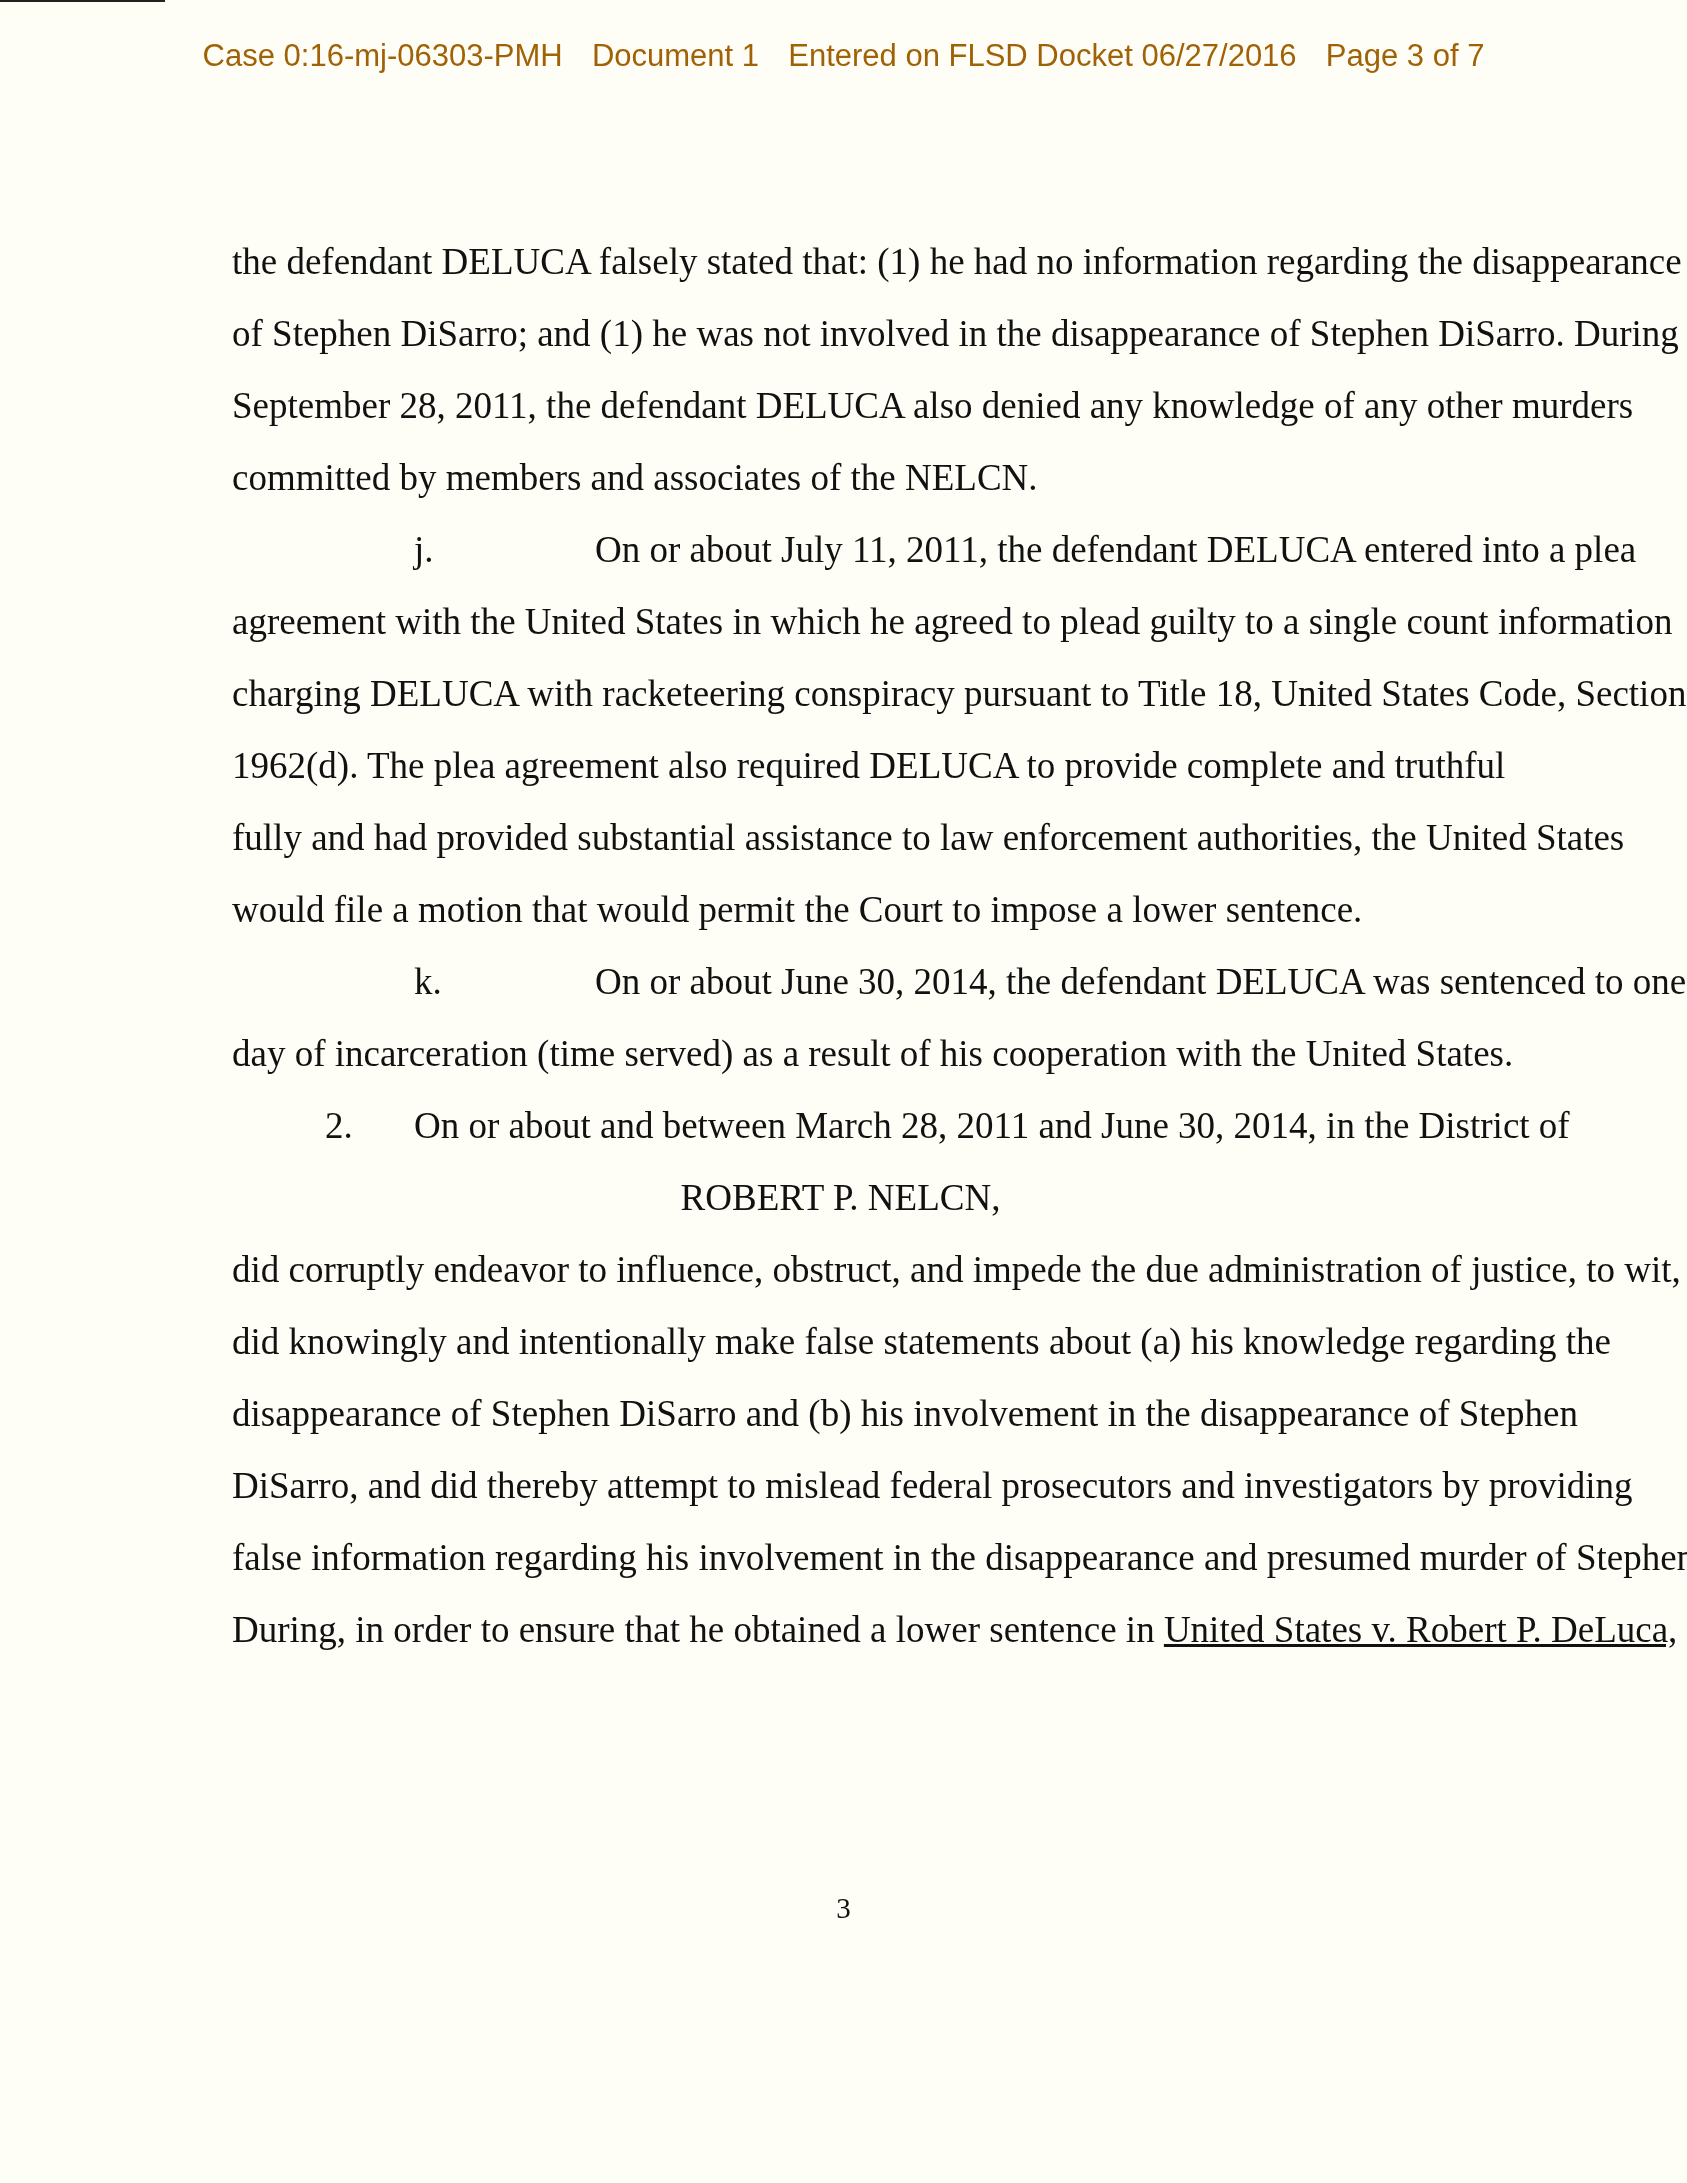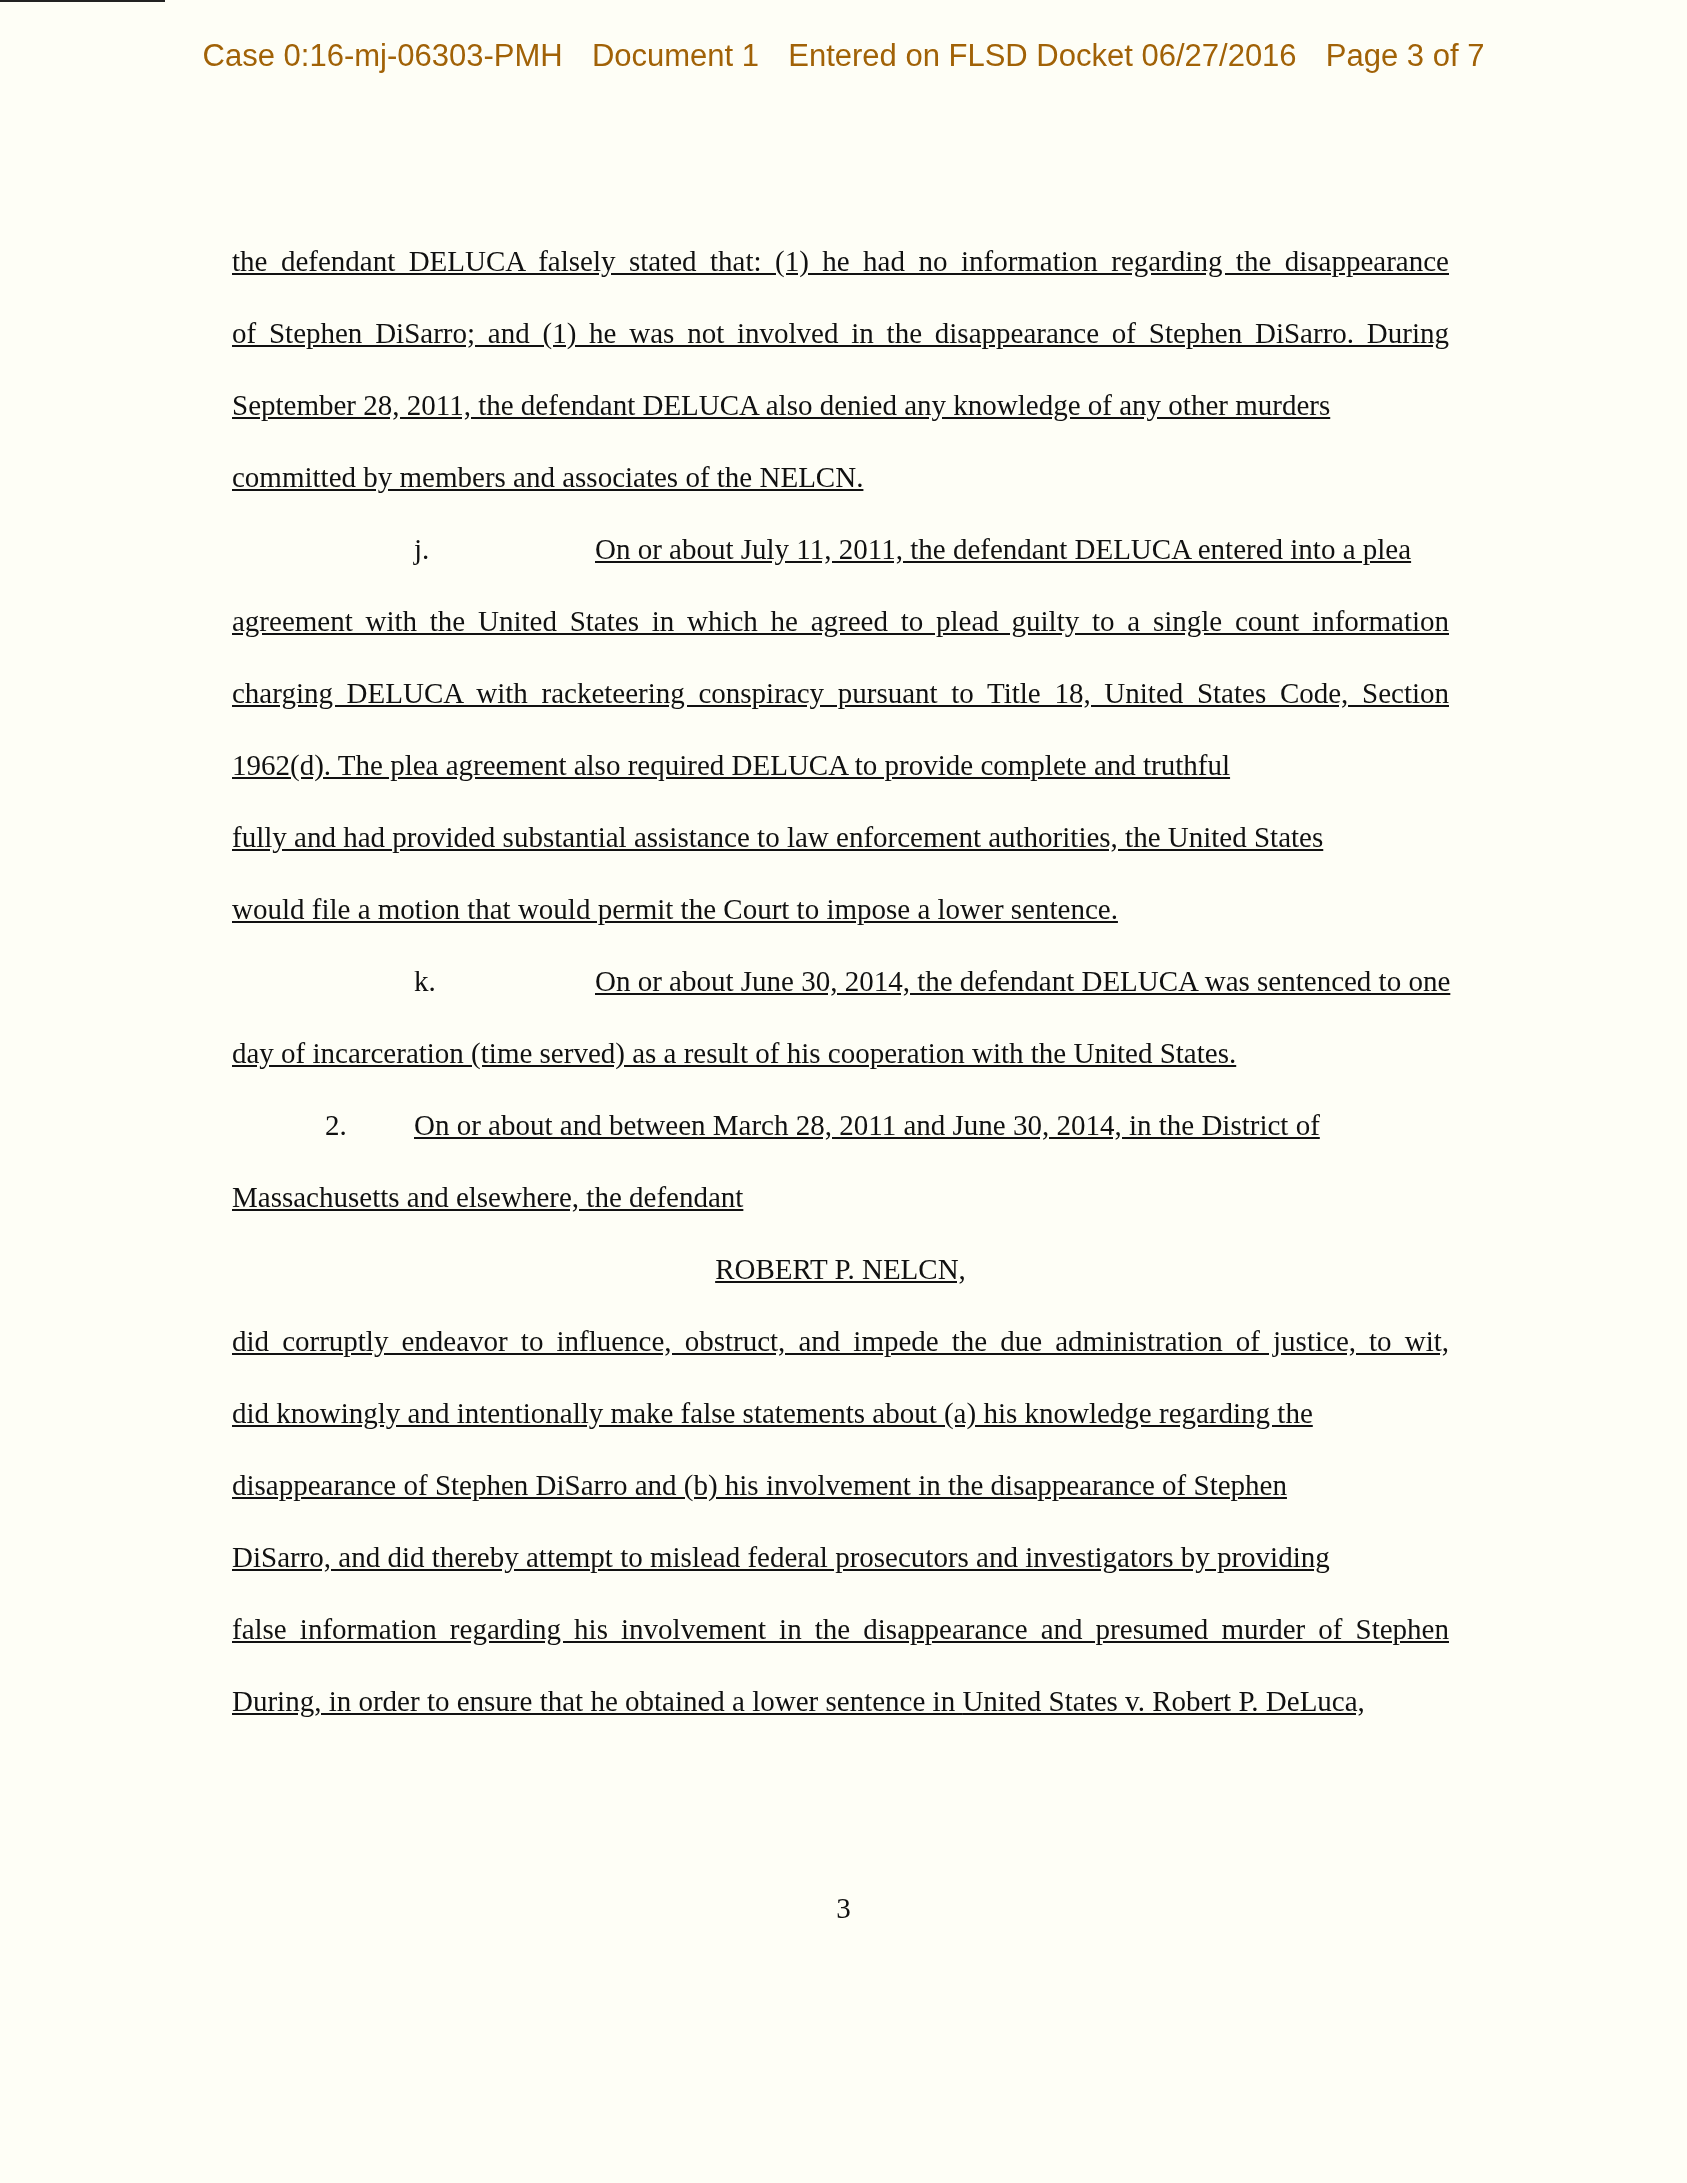--- a/index.html
+++ b/index.html
@@ -19,22 +19,21 @@
       position: absolute; top: 38px; left: 0; width: 1687px;
       text-align: center;
       font-family: "Liberation Sans", "DejaVu Sans", sans-serif;
       font-size: 31px; color: #a16207;
       letter-spacing: 0px; white-space: pre;
     }
     .header span { margin: 0 14.6px; }
     .body {
       position: absolute; left: 232px; top: 239px;
       width: 1217px;
-      font-size: 29px;
-      text-decoration: underline;
+      font-size: 37px;
     }
     .line {
       height: 72px; line-height: 45px; white-space: nowrap;
       display: block;
     }
     .just { text-align: justify; text-align-last: justify; }
     .indent-letter { display: inline-block; width: 181px; padding-left: 182px; }
     .indent-num { display: inline-block; width: 89px; padding-left: 93px; }
     .center { text-align: center; }
     .u { text-decoration: underline; }
@@ -60,21 +59,20 @@
   <span class="line just">agreement with the United States in which he agreed to plead guilty to a single count information</span>
   <span class="line just">charging DELUCA with racketeering conspiracy pursuant to Title 18, United States Code, Section</span>
   <span class="line">1962(d).   The plea agreement also required DELUCA to provide complete and truthful</span>
   <span class="line">fully and had provided substantial assistance to law enforcement authorities, the United States</span>
   <span class="line">would file a motion that would permit the Court to impose a lower sentence.</span>
 
   <div class="line"><span class="indent-letter">k.</span><span>On or about June 30, 2014, the defendant DELUCA was sentenced to one</span></div>
   <span class="line">day of incarceration (time served) as a result of his cooperation with the United States.</span>
 
   <div class="line"><span class="indent-num">2.</span><span>On or about and between March 28, 2011 and June 30, 2014, in the District of</span></div>
-  <span class="line">Massachusetts and elsewhere, the defendant</span>
   <span class="line center">ROBERT P. NELCN,</span>
   <span class="line just">did corruptly endeavor to influence, obstruct, and impede the due administration of justice, to wit,</span>
   <span class="line">did knowingly and intentionally make false statements about (a) his knowledge regarding the</span>
   <span class="line">disappearance of Stephen DiSarro and (b) his involvement in the disappearance of Stephen</span>
   <span class="line">DiSarro, and did thereby attempt to mislead federal prosecutors and investigators by providing</span>
   <span class="line just">false information regarding his involvement in the disappearance and presumed murder of Stephen</span>
   <div class="line"><span>During, in order to ensure that he obtained a lower sentence in </span><span class="u">United States v. Robert P. DeLuca,</span></div>
 </div>
 
 <div class="page-num">3</div>

